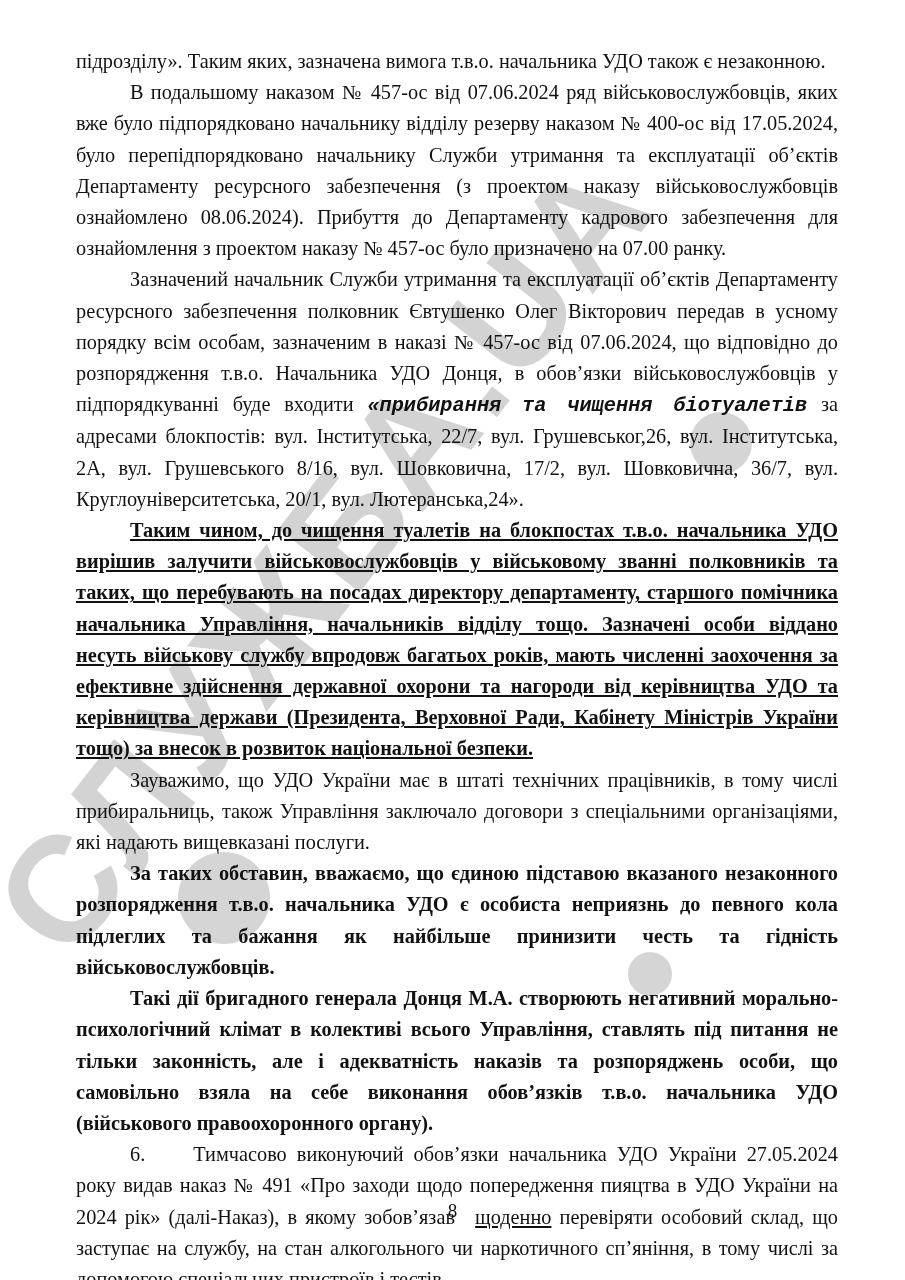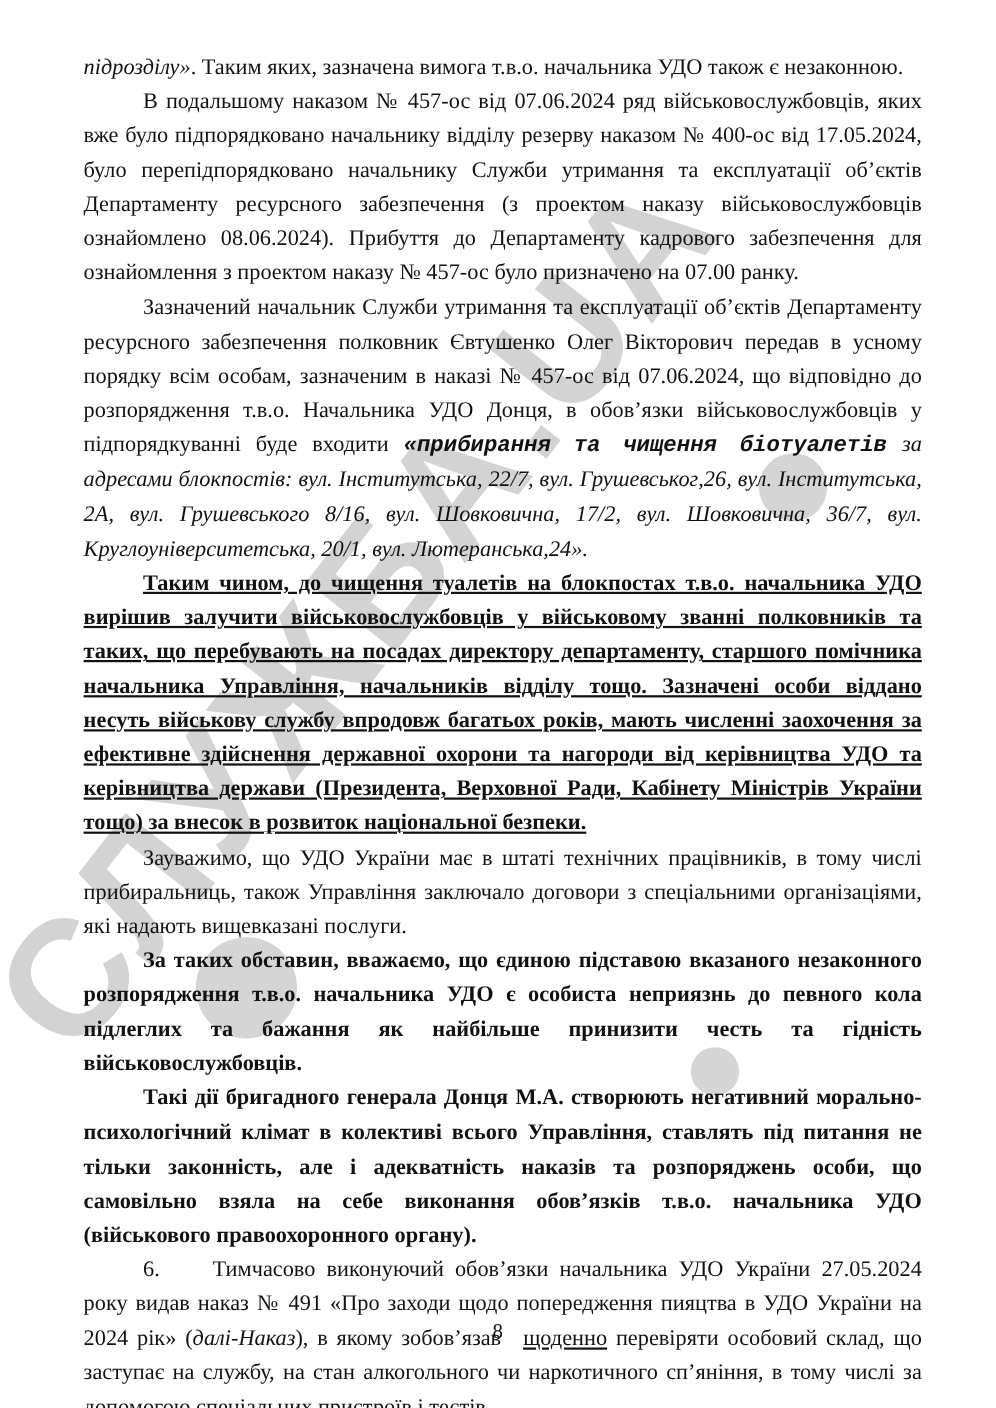--- a/index.html
+++ b/index.html
@@ -65,21 +65,21 @@
     font-size: 20.3px;
     line-height: 31.2px;
     text-align: justify;
     text-justify: inter-word;
     color: #111111;
     hyphens: none;
   }
   p.indent { text-indent: 54px; }
   p.noindent { text-indent: 0; }
 
-  .i  { font-style: italic; }
+  .i  { }
   .bi { font-weight: bold; font-style: italic; font-family: Liberation Mono, monospace; }
   .u  { text-decoration: underline; margin-left: 12px; }
 
   p.bold-under {
     font-weight: bold;
     text-decoration: underline;
     text-underline-offset: 2px;
   }
   p.bold-block { font-weight: bold; }
 

